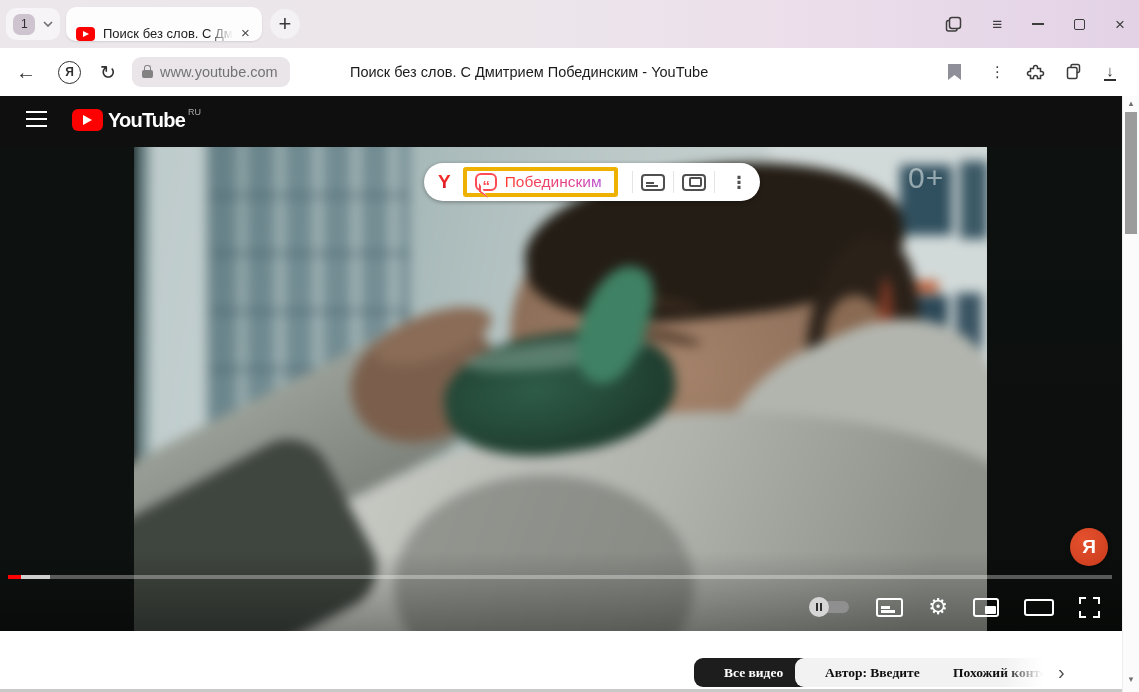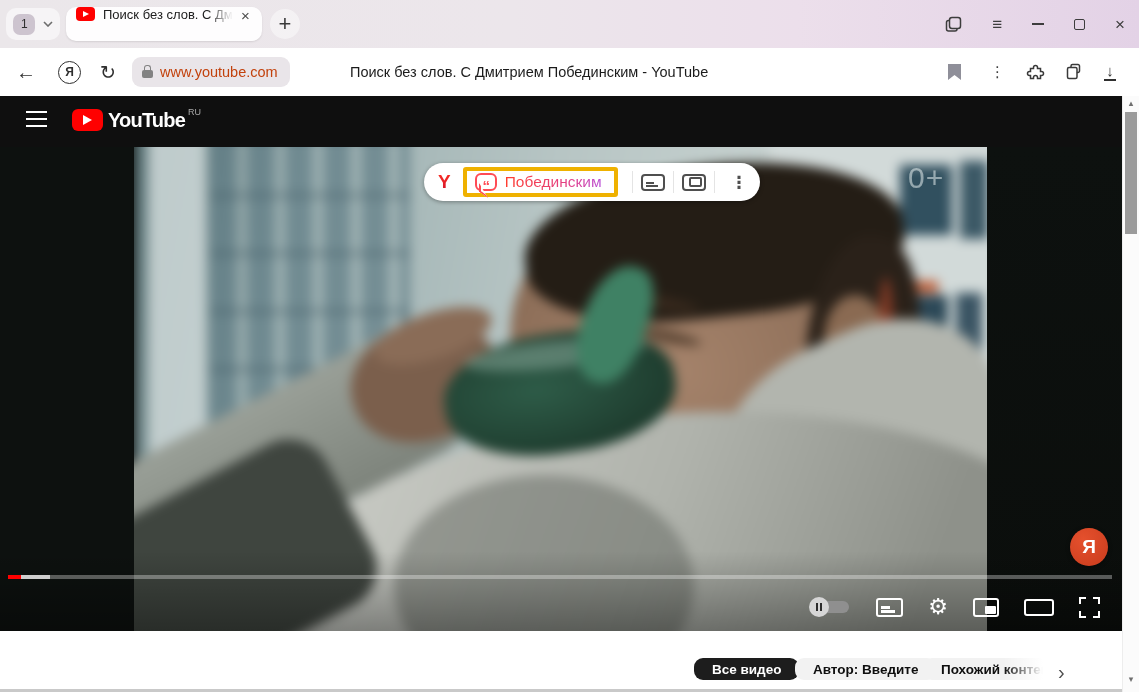--- a/index.html
+++ b/index.html
@@ -8,21 +8,21 @@
 
   
   #tabstrip{position:absolute;left:0;top:0;width:1139px;height:48px;
     background:linear-gradient(90deg,#ebe7ea 0%,#ece6eb 45%,#ecdfeb 70%,#e3d2e6 100%);}
   #tabgroup{position:absolute;left:6px;top:8px;height:32px;width:54px;background:rgba(255,255,255,.55);
     border-radius:10px;display:flex;align-items:center;justify-content:space-evenly;}
   #tabcount{width:22px;height:21px;background:#cdc4cf;border-radius:7px;font-size:12px;color:#2e2e2e;
     display:flex;align-items:center;justify-content:center;}
   .chev-svg{display:block;}
   #activetab{position:absolute;left:66px;top:7px;width:196px;height:34px;background:#fefdfe;border-radius:10px;
-    box-shadow:0 1px 2px rgba(0,0,0,.10);display:flex;align-items:flex-start;padding:0 8px;}
+    box-shadow:0 1px 2px rgba(0,0,0,.10);display:flex;align-items:flex-end;padding:0 8px;}
   .yt-favicon{width:19px;height:14px;background:#f00;border-radius:4px;position:relative;flex:0 0 auto;margin:0 8px 0 2px;}
   .yt-favicon::after{content:"";position:absolute;left:7px;top:4px;border-left:6px solid #fff;border-top:3.5px solid transparent;border-bottom:3.5px solid transparent;}
   #tabtitle{font-size:13px;color:#202020;white-space:nowrap;overflow:hidden;width:134px;
     -webkit-mask-image:linear-gradient(90deg,#000 78%,transparent 97%);mask-image:linear-gradient(90deg,#000 78%,transparent 97%);}
   #tabclose{font-size:15px;color:#4c4c4c;margin-left:4px;cursor:default;}
   #newtab{position:absolute;left:270px;top:9px;width:30px;height:30px;border-radius:50%;background:rgba(255,255,255,.45);
     color:#3a3a3a;font-size:22px;font-weight:300;display:flex;align-items:center;justify-content:center;}
   #winbtns{position:absolute;right:14px;top:0;height:48px;display:flex;align-items:center;gap:30px;color:#3d3d3d;}
   #winbtns .glyph{font-size:17px;line-height:1;}
   .minbar{width:12px;height:2px;background:#3d3d3d;}
@@ -32,21 +32,21 @@
   #toolbar{position:absolute;left:0;top:48px;width:1139px;height:48px;background:#fff;display:flex;align-items:center;}
   .tb-ic{color:#2f2f2f;display:flex;align-items:center;justify-content:center;}
   #back{position:absolute;left:16px;font-size:20px;}
   #yahome{position:absolute;left:58px;width:23px;height:23px;border:1.7px solid #2f2f2f;border-radius:50%;
     font-size:12px;font-weight:bold;}
   #reload{position:absolute;left:100px;font-size:19px;}
   #urlpill{position:absolute;left:132px;top:9px;height:30px;background:#e9e5e9;border-radius:9px;
     display:flex;align-items:center;padding:0 12px 0 10px;gap:7px;}
   .lock{width:11px;height:8px;background:#828282;border-radius:2px;position:relative;margin-top:4px;}
   .lock::before{content:"";position:absolute;top:-5px;left:2px;width:5px;height:5px;border:1.6px solid #828282;border-bottom:none;border-radius:3px 3px 0 0;}
-  #urltext{font-size:14.5px;color:#c2410c;}
+  #urltext{font-size:14.5px;color:#737373;}
   #pagetitle{position:absolute;left:350px;font-size:14.5px;color:#1b1b1b;white-space:nowrap;}
   #bkflag{position:absolute;left:948px;width:13px;height:16px;background:#8f8f99;
     clip-path:polygon(0 0,100% 0,100% 100%,50% 68%,0 100%);}
   #tbdots{position:absolute;left:990px;font-size:15px;letter-spacing:0;color:#3f3f3f;}
   #puzzle{position:absolute;left:1026px;}
   #collections{position:absolute;left:1064px;}
   #download{position:absolute;left:1104px;display:flex;flex-direction:column;align-items:center;gap:1px;}
   #download .glyph{font-size:15px;font-weight:bold;color:#2f2f2f;line-height:1;}
   #download .bar{width:12px;height:2px;background:#2f2f2f;}
 
@@ -132,22 +132,22 @@
   .fs .tl{left:0;top:0;border-left-width:2.5px;border-top-width:2.5px;}
   .fs .tr{right:0;top:0;border-right-width:2.5px;border-top-width:2.5px;}
   .fs .bl{left:0;bottom:0;border-left-width:2.5px;border-bottom-width:2.5px;}
   .fs .br{right:0;bottom:0;border-right-width:2.5px;border-bottom-width:2.5px;}
   #yabadge{position:absolute;left:1070px;top:381px;width:38px;height:38px;border-radius:50%;z-index:7;
     background:radial-gradient(circle at 35% 30%,#e5502d,#c93c1d);display:flex;align-items:center;justify-content:center;
     color:#fff;font-size:19px;font-weight:bold;box-shadow:0 1px 4px rgba(0,0,0,.4);}
 
   
   #panel{position:absolute;left:0;top:631px;width:1139px;height:61px;background:#fff;}
-  .chip{position:absolute;top:27px;height:22px;border-radius:9px;font-size:13.5px;font-weight:bold;
-    display:flex;align-items:center;padding:0 18px;white-space:nowrap;}
+  .chip{position:absolute;top:27px;height:29px;border-radius:9px;font-size:13.5px;font-weight:bold;
+    display:flex;align-items:center;padding:0 30px;white-space:nowrap;font-family:Liberation Serif, serif;}
   #chip-all{left:694px;background:#1d1d1d;color:#fff;}
   #chip-author{left:795px;background:#f2f2f2;color:#0f0f0f;}
   #chip-sim{left:923px;background:#f2f2f2;color:#0f0f0f;width:125px;overflow:hidden;}
   #simfade{position:absolute;left:1003px;top:25px;width:50px;height:33px;
     background:linear-gradient(90deg,rgba(255,255,255,0),#fff 80%);}
   #chipchev{position:absolute;left:1058px;top:27px;height:29px;display:flex;align-items:center;
     color:#4f4f4f;font-size:20px;}
   #bottomline{position:absolute;left:0;top:58px;width:1139px;height:3px;background:#c9c9c9;}
 
   

